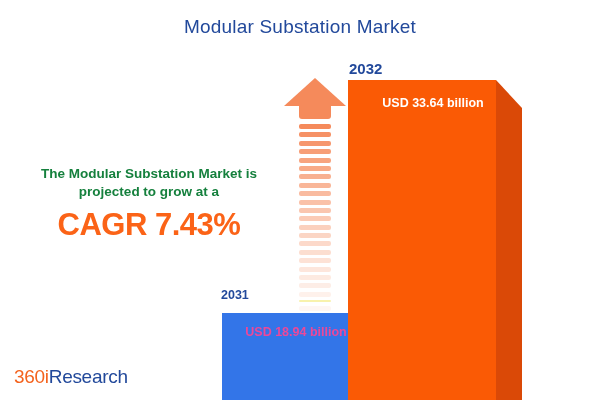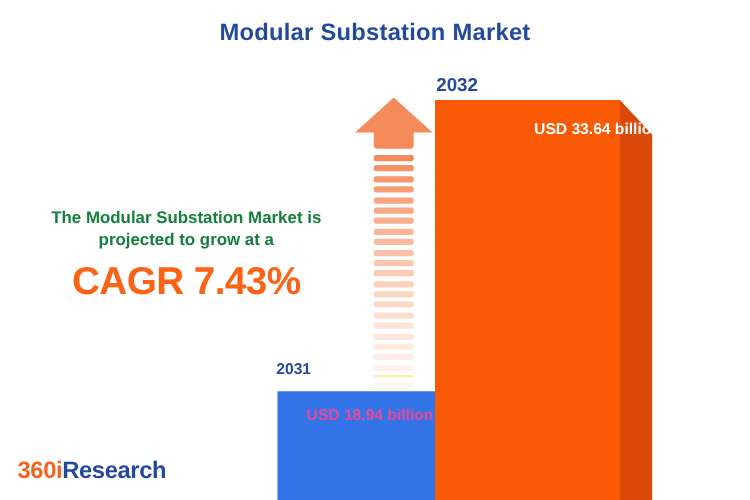--- a/index.html
+++ b/index.html
@@ -19,21 +19,21 @@
   }
 
   
   .title {
     position: absolute;
     left: 0;
     top: 16px;
     width: 600px;
     text-align: center;
     font-size: 19px;
-    font-weight: bold;
+    font-weight: normal;
     color: #22499b;
     letter-spacing: 0.2px;
   }
 
   
   .caption {
     position: absolute;
     left: 18px;
     top: 165px;
     width: 262px;
@@ -53,21 +53,21 @@
     letter-spacing: -0.5px;
     line-height: 1.05;
   }
 
   
   .logo {
     position: absolute;
     left: 14px;
     top: 366px;
     font-size: 19px;
-    font-weight: bold;
+    font-weight: normal;
     letter-spacing: -0.3px;
   }
   .logo .part-a { color: #f4631e; }
   .logo .part-b { color: #22499b; }
 
   
   .arrow {
     position: absolute;
     left: 284px;
     top: 78px;
@@ -171,21 +171,20 @@
   }
   .bar-2032-value {
     position: absolute;
     left: 348px;
     top: 96px;
     width: 170px;
     text-align: center;
     font-size: 12.5px;
     font-weight: bold;
     color: #ffffff;
-    padding-left: 45px;
   }
 </style>
 </head>
 <body>
 
 <div class="infographic">
 
   <div class="title">Modular Substation Market</div>
 
   <div class="caption">

